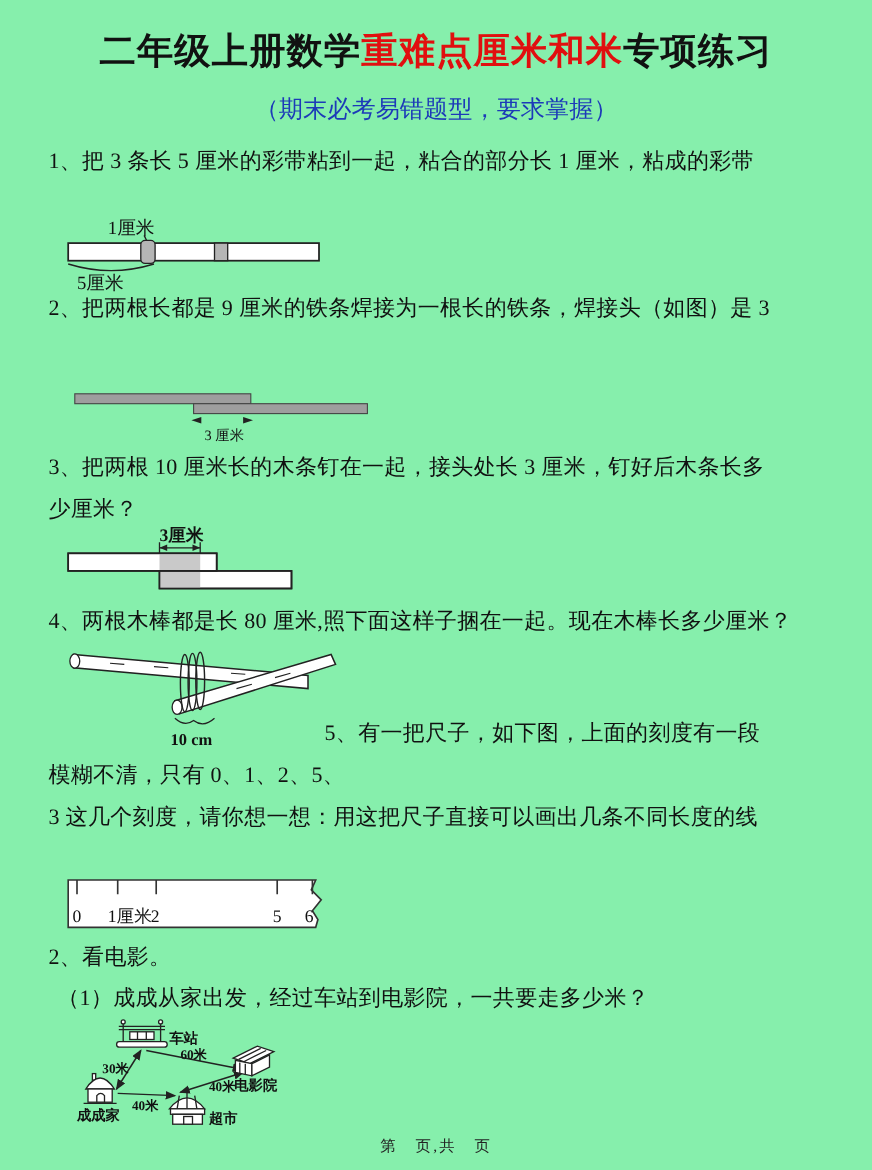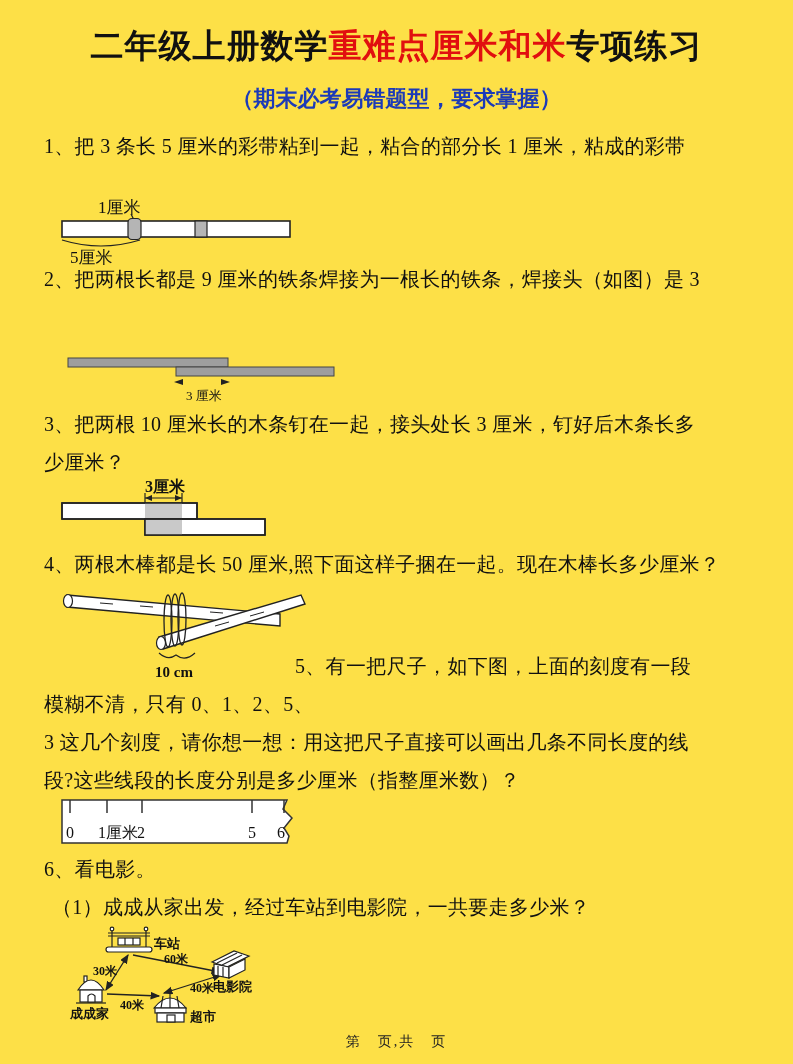--- a/index.html
+++ b/index.html
@@ -1,28 +1,28 @@
 <!DOCTYPE html>
 <html><head>
 <meta charset="utf-8">
 <style>
   html,body { margin:0; padding:0; background:#888; }
   .page {
     position:relative; width:793px; height:1064px; margin:0 auto;
-    background:#fde047; color:#111;
+    background:#86efac; color:#111;
     font-family:"Liberation Serif", serif; overflow:hidden;
   }
   .title {
     position:absolute; top:24px; left:0; width:100%; text-align:center;
     font-size:33px; font-weight:bold; letter-spacing:1px; white-space:nowrap;
   }
   .title .red { color:#e10f0f; }
   .subtitle {
     position:absolute; top:84px; left:0; width:100%; text-align:center;
-    font-size:22px; font-weight:bold; color:#1c3ab8; white-space:nowrap;
+    font-size:22px; font-weight:normal; color:#1c3ab8; white-space:nowrap;
   }
   .line {
     position:absolute; left:44px; font-size:20px; white-space:nowrap;
     letter-spacing:0.3px;
   }
   .diagram { position:absolute; }
   .footer {
     position:absolute; top:1033px; left:0; width:100%; text-align:center;
     font-family:Liberation Serif, serif; font-size:14px; color:#222;
     letter-spacing:2px; white-space:pre;
@@ -69,57 +69,56 @@
     <path d="M97,17 L90,20 L97,23 Z" fill="#222"></path>
     <path d="M120,17 L127,20 L120,23 Z" fill="#222"></path>
     <rect x="7" y="25" width="135" height="16" fill="#ffffff" stroke="#222" stroke-width="1.5"></rect>
     <rect x="90" y="25" width="37" height="16" fill="#c9c9c9"></rect>
     <rect x="90" y="41" width="120" height="16" fill="#ffffff" stroke="#222" stroke-width="1.5"></rect>
     <rect x="90" y="41" width="37" height="16" fill="#c9c9c9"></rect>
     <rect x="7" y="25" width="135" height="16" fill="none" stroke="#222" stroke-width="1.5"></rect>
     <rect x="90" y="41" width="120" height="16" fill="none" stroke="#222" stroke-width="1.5"></rect>
   </svg>
 
-  <div class="line" style="top:551px">4、两根木棒都是长 50 厘米,照下面这样子捆在一起。现在木棒长多少厘米？</div>
+  <div class="line" style="top:551px">4、两根木棒都是长 80 厘米,照下面这样子捆在一起。现在木棒长多少厘米？</div>
   <svg class="diagram" style="left:55px; top:583px" width="260" height="100" viewBox="0 0 260 100">
     <path d="M12,12 L225,31 L225,43 L12,24 Z" fill="#ffffff" stroke="#222" stroke-width="1.4"></path>
     <ellipse cx="13" cy="18" rx="4.5" ry="6.5" fill="#ffffff" stroke="#222" stroke-width="1.2"></ellipse>
     <line x1="45" y1="20" x2="58" y2="21" stroke="#222" stroke-width="1"></line>
     <line x1="85" y1="23" x2="98" y2="24" stroke="#222" stroke-width="1"></line>
     <line x1="155" y1="29" x2="168" y2="30" stroke="#222" stroke-width="1"></line>
     <path d="M104,54 L246,12 L250,21 L108,66 Z" fill="#ffffff" stroke="#222" stroke-width="1.4"></path>
     <ellipse cx="106" cy="60" rx="4.5" ry="6.5" fill="#ffffff" stroke="#222" stroke-width="1.2"></ellipse>
     <line x1="160" y1="43" x2="174" y2="39" stroke="#222" stroke-width="1"></line>
     <line x1="195" y1="33" x2="209" y2="29" stroke="#222" stroke-width="1"></line>
     <ellipse cx="113" cy="38" rx="4" ry="26" fill="none" stroke="#222" stroke-width="1.3"></ellipse>
     <ellipse cx="120" cy="37" rx="4" ry="26" fill="none" stroke="#222" stroke-width="1.3"></ellipse>
     <ellipse cx="127" cy="36" rx="4" ry="26" fill="none" stroke="#222" stroke-width="1.3"></ellipse>
     <path d="M104,70 Q113,78 121,72 Q130,79 140,70" fill="none" stroke="#222" stroke-width="1.2"></path>
     <text x="100" y="94" font-size="15" font-weight="bold">10 cm</text>
   </svg>
 
   <div class="line" style="top:653px; left:295px">5、有一把尺子，如下图，上面的刻度有一段</div>
   <div class="line" style="top:691px">模糊不清，只有 0、1、2、5、</div>
   <div class="line" style="top:729px">3 这几个刻度，请你想一想：用这把尺子直接可以画出几条不同长度的线</div>
-  <div class="line" style="top:767px">段?这些线段的长度分别是多少厘米（指整厘米数）？</div>
   <svg class="diagram" style="left:56px; top:792px" width="250" height="60" viewBox="0 0 250 60">
     <path d="M6,8 L231,8 L227,17 L236,26 L228,36 L233,44 L231,51 L6,51 Z" fill="#ffffff" stroke="#333" stroke-width="1.5"></path>
     <line x1="14" y1="8" x2="14" y2="21" stroke="#333" stroke-width="1.5"></line>
     <line x1="51" y1="8" x2="51" y2="21" stroke="#333" stroke-width="1.5"></line>
     <line x1="86" y1="8" x2="86" y2="21" stroke="#333" stroke-width="1.5"></line>
     <line x1="196" y1="8" x2="196" y2="21" stroke="#333" stroke-width="1.5"></line>
     <line x1="228" y1="8" x2="228" y2="21" stroke="#333" stroke-width="1.5"></line>
     <text x="10" y="46" font-size="16">0</text>
     <text x="42" y="46" font-size="16">1厘米</text>
     <text x="81" y="46" font-size="16">2</text>
     <text x="192" y="46" font-size="16">5</text>
     <text x="221" y="46" font-size="16">6</text>
   </svg>
 
-  <div class="line" style="top:856px">6、看电影。</div>
+  <div class="line" style="top:856px">2、看电影。</div>
   <div class="line" style="top:894px; left:52px">（1）成成从家出发，经过车站到电影院，一共要走多少米？</div>
   <svg class="diagram" style="left:40px; top:918px" width="300" height="122" viewBox="0 0 300 122">
     <defs>
       <marker id="ah" markerWidth="9" markerHeight="8" refX="6.5" refY="3" orient="auto-start-reverse">
         <path d="M0,0 L7.5,3 L0,6 Z" fill="#222"></path>
       </marker>
     </defs>
     <line x1="66" y1="72" x2="88" y2="37" stroke="#222" stroke-width="1.3" marker-start="url(#ah)" marker-end="url(#ah)"></line>
     <line x1="93" y1="37" x2="180" y2="54" stroke="#222" stroke-width="1.3" marker-end="url(#ah)"></line>
     <line x1="67" y1="76" x2="119" y2="78" stroke="#222" stroke-width="1.3" marker-end="url(#ah)"></line>

